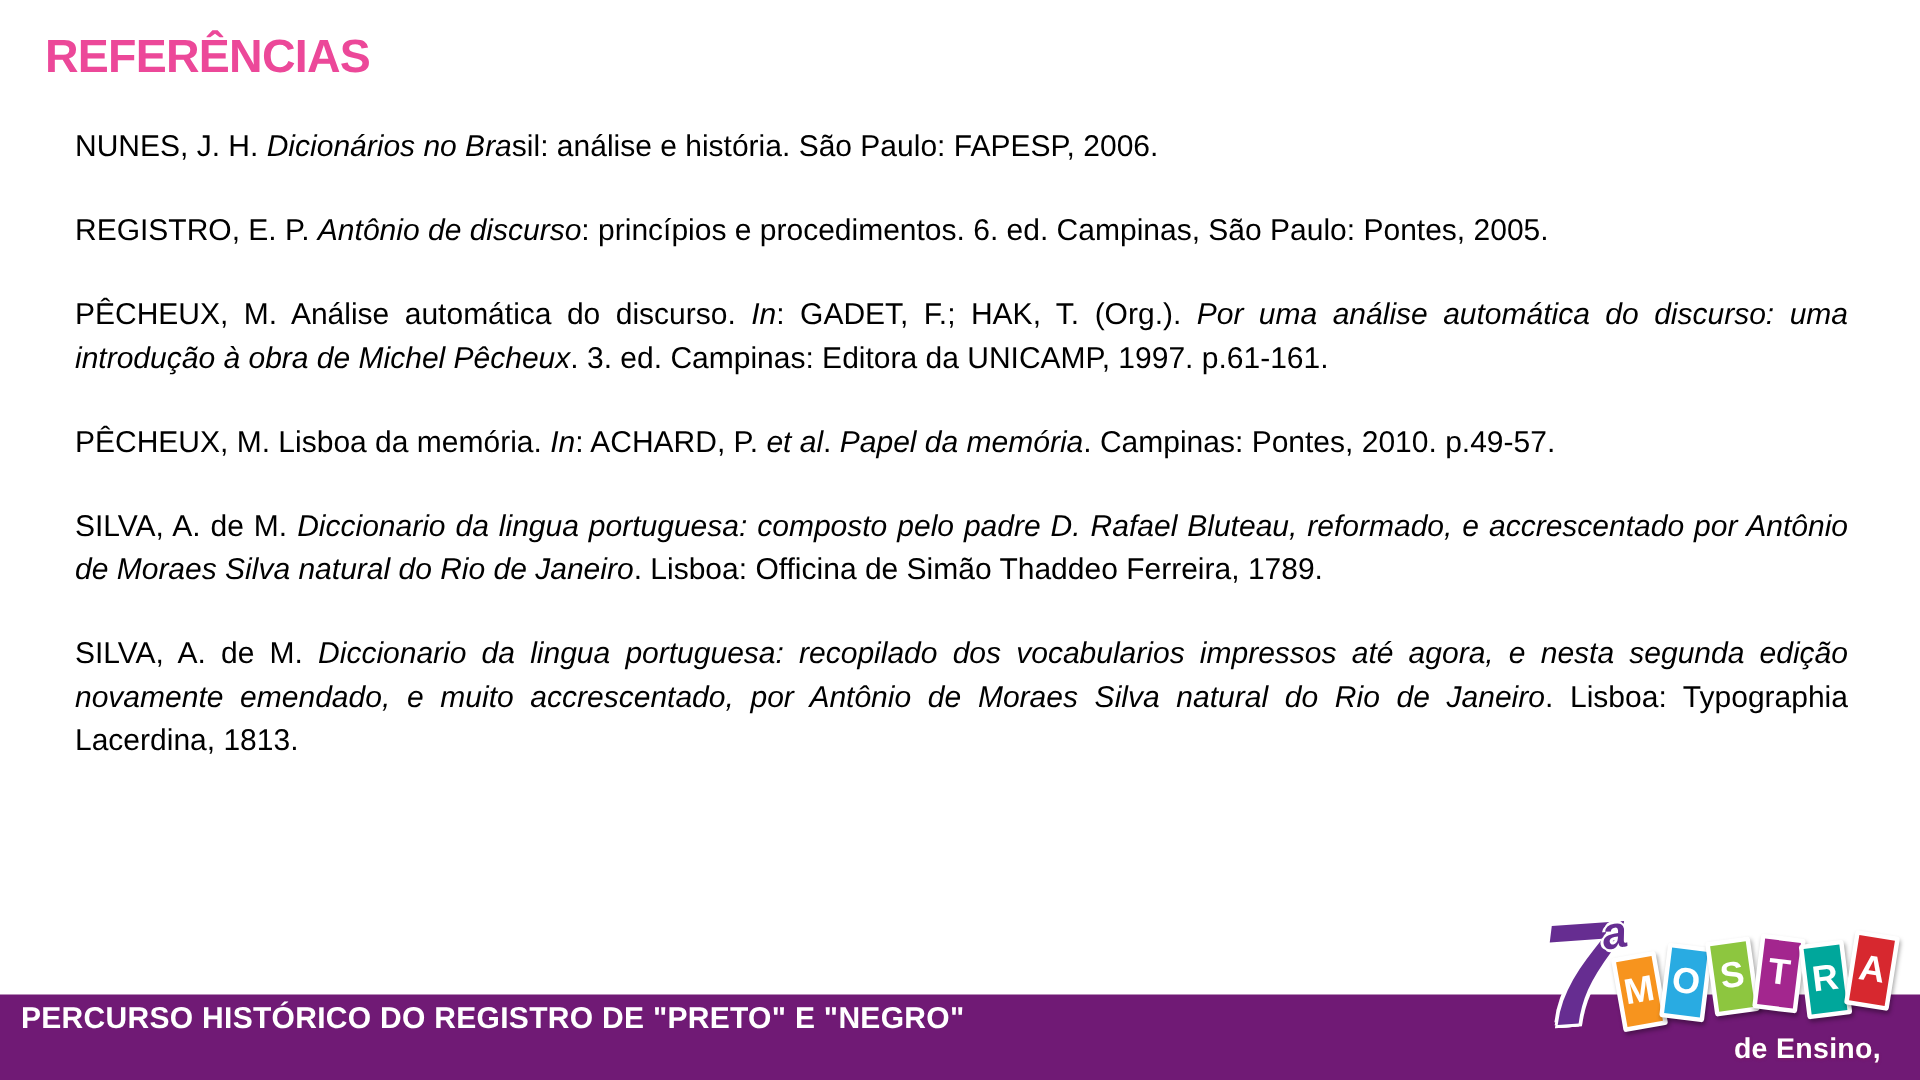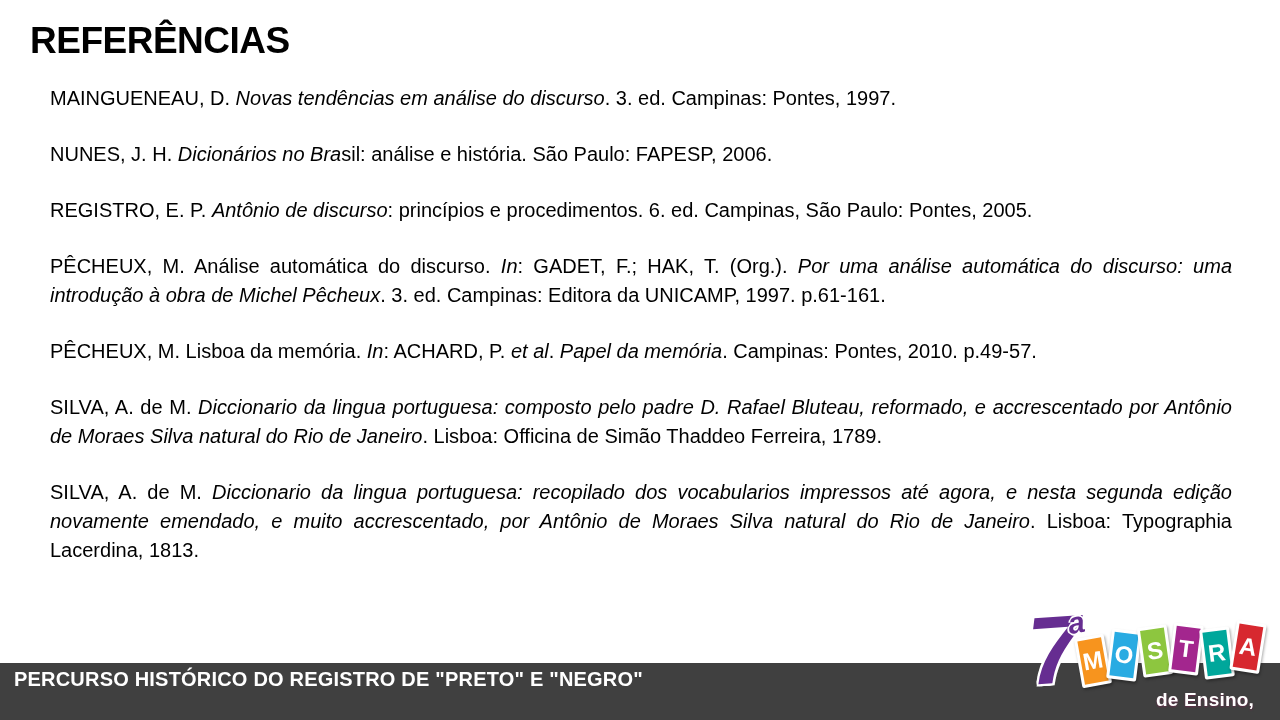--- a/index.html
+++ b/index.html
@@ -6,21 +6,21 @@
   body{
     width:1280px;height:720px;
     font-family:"Liberation Sans", sans-serif;
     background:#ffffff;
     overflow:hidden;
   }
   .slide{position:relative;width:1280px;height:720px;background:#ffffff;overflow:hidden;}
 
   .title{
     position:absolute;left:30px;top:20px;margin:0;
-    font-size:37px;font-weight:bold;color:#000000;letter-spacing:-0.5px;
+    font-size:31px;font-weight:bold;color:#ec4899;letter-spacing:-0.5px;
   }
 
   .refs{
     position:absolute;left:50px;top:84px;width:1182px;
     font-size:20px;line-height:29px;color:#000;
   }
   .refs p{margin:0 0 27px 0;text-align:justify;}
   .refs i{font-style:italic;}
 
   .footer-bar{
@@ -64,30 +64,29 @@
   }
 </style>
 </head>
 <body>
 
 <div class="slide">
 
   <h1 class="title">REFERÊNCIAS</h1>
 
   <div class="refs">
-      <p><span>MAINGUENEAU, D. </span><i>Novas tendências em análise do discurso</i><span>. 3. ed. Campinas: Pontes, 1997.</span></p>
       <p><span>NUNES, J. H. </span><i>Dicionários no Bra</i><span>sil: análise e história. São Paulo: FAPESP, 2006.</span></p>
       <p><span>REGISTRO, E. P. </span><i>Antônio de discurso</i><span>: princípios e procedimentos. 6. ed. Campinas, São Paulo: Pontes, 2005.</span></p>
       <p><span>PÊCHEUX, M. Análise automática do discurso. </span><i>In</i><span>: GADET, F.; HAK, T. (Org.). </span><i>Por uma análise automática do discurso: uma introdução à obra de Michel Pêcheux</i><span>. 3. ed. Campinas: Editora da UNICAMP, 1997. p.61-161.</span></p>
       <p><span>PÊCHEUX, M. Lisboa da memória. </span><i>In</i><span>: ACHARD, P. </span><i>et al</i><span>. </span><i>Papel da memória</i><span>. Campinas: Pontes, 2010. p.49-57.</span></p>
       <p><span>SILVA, A. de M. </span><i>Diccionario da lingua portuguesa: composto pelo padre D. Rafael Bluteau, reformado, e accrescentado por Antônio de Moraes Silva natural do Rio de Janeiro</i><span>. Lisboa: Officina de Simão Thaddeo Ferreira, 1789.</span></p>
       <p><span>SILVA, A. de M. </span><i>Diccionario da lingua portuguesa: recopilado dos vocabularios impressos até agora, e nesta segunda edição novamente emendado, e muito accrescentado, por Antônio de Moraes Silva natural do Rio de Janeiro</i><span>. Lisboa: Typographia Lacerdina, 1813.</span></p>
     </div>
 
-  <div class="footer-bar" style="background: #404040; margin-top: 35px;">
+  <div class="footer-bar" style="background: #701a75; margin-top: 35px;">
     <div class="footer-text" style="color: rgb(255, 255, 255);">
       <div>PERCURSO HISTÓRICO DO REGISTRO DE "PRETO" E "NEGRO"</div>
     </div>
   </div>
 
   <div class="logo">
     <span class="seven" style="color: rgb(102, 45, 145);">7</span>
     <span class="ordinal" style="color: rgb(102, 45, 145);">a</span>
     <div class="tiles">
         <div class="tile" style="background: rgb(247, 148, 30); left: 0px; top: 26px; transform: rotate(-10deg);">M</div>

